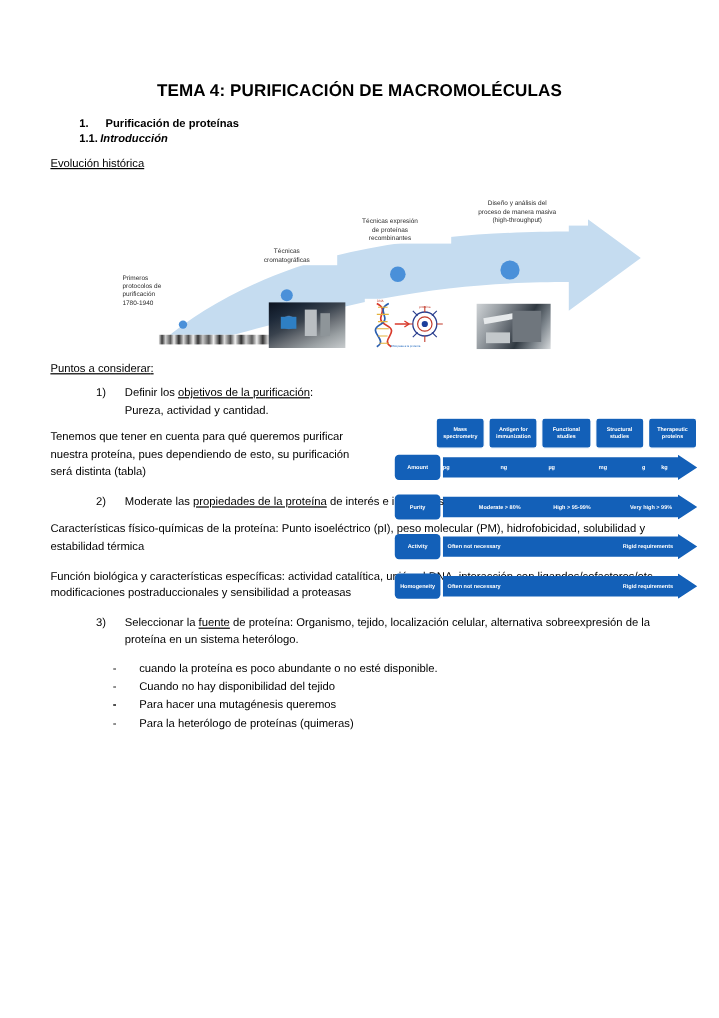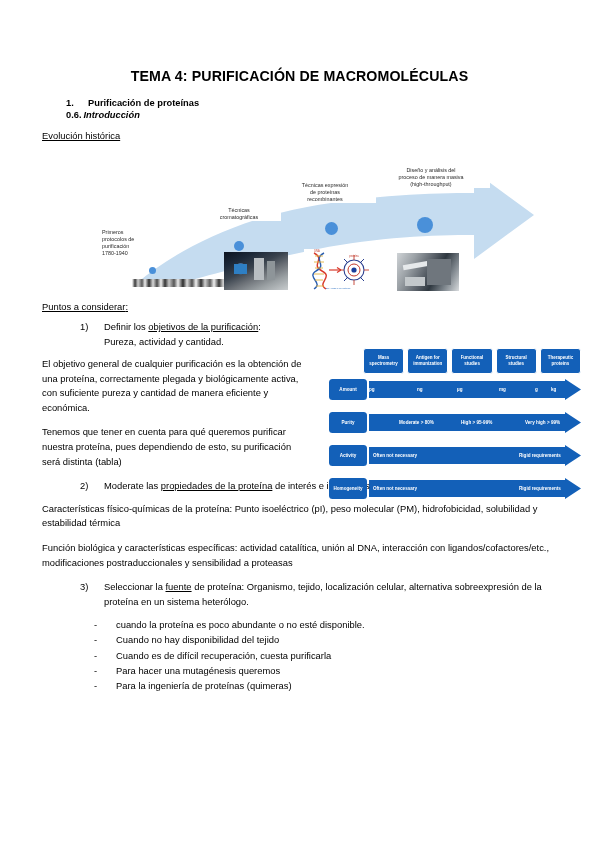--- a/index.html
+++ b/index.html
@@ -219,21 +219,21 @@
 
 <div class="page">
 
   <div class="doc-title">TEMA 4: PURIFICACIÓN DE MACROMOLÉCULAS</div>
 
   <div class="num-heading">
     <span class="nlabel">1.</span>
     <span class="ntext">Purificación de proteínas</span>
   </div>
   <div class="sub-heading">
-    <span>0.6.</span><span class="ntext">Introducción</span>
+    <span>1.1.</span><span class="ntext">Introducción</span>
   </div>
 
 
   <div class="underline-head">Evolución histórica</div>
 
   <div class="timeline-fig">
 
     <svg class="tl-arrow" width="515" height="140" viewBox="0 0 515 140">
       <path d="M95,134 C130,104 190,72 265,58 C330,46 390,44 432,44
                L432,22 L492,66 L432,110 L432,86
@@ -305,21 +305,20 @@
 
   <div class="underline-head"><span>Puntos a considerar</span><span style="text-decoration:none;">:</span></div>
 
   <div class="numlist-item">
     <span class="marker">1)</span>
     <span>Definir los </span><u class="u">objetivos de la purificación</u><span>:</span><br>
     <span>Pureza, actividad y cantidad.</span>
   </div>
 
   <div style="width:262px;">
-    <p class="body-text">El objetivo general de cualquier purificación es la obtención de una proteína, correctamente plegada y biológicamente activa, con suficiente pureza y cantidad de manera eficiente y económica.</p>
     <p class="body-text">Tenemos que tener en cuenta para qué queremos purificar nuestra proteína, pues dependiendo de esto, su purificación será distinta (tabla)</p>
   </div>
 
   <div class="req-table">
 
     <div class="req-headers">
       <div class="req-head">Mass spectrometry</div>
       <div class="req-head">Antigen for immunization</div>
       <div class="req-head">Functional studies</div>
       <div class="req-head">Structural studies</div>
@@ -394,25 +393,24 @@
     <div class="dash-item">
       <span class="marker">-</span>
       <span>cuando la proteína es poco abundante o no esté disponible.</span>
     </div>
     <div class="dash-item">
       <span class="marker">-</span>
       <span>Cuando no hay disponibilidad del tejido</span>
     </div>
     <div class="dash-item">
       <span class="marker">-</span>
-      <span>Cuando es de difícil recuperación, cuesta purificarla</span>
     </div>
     <div class="dash-item">
       <span class="marker">-</span>
       <span>Para hacer una mutagénesis queremos</span>
     </div>
     <div class="dash-item">
       <span class="marker">-</span>
-      <span>Para la ingeniería de proteínas (quimeras)</span>
+      <span>Para la heterólogo de proteínas (quimeras)</span>
     </div>
   </div>
 
 </div>
 
 </body></html>

